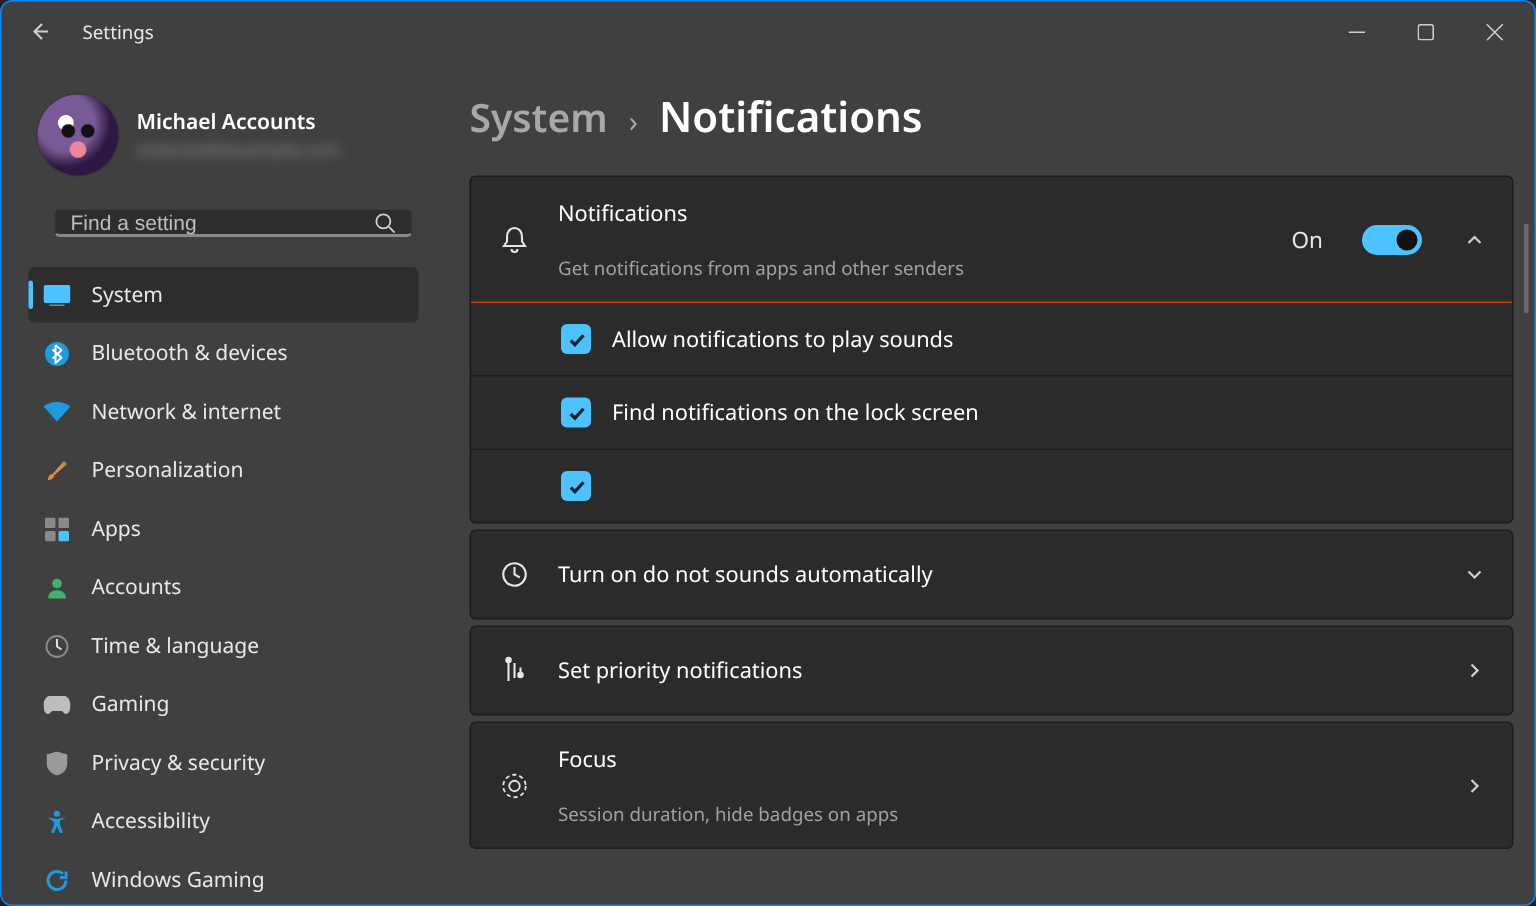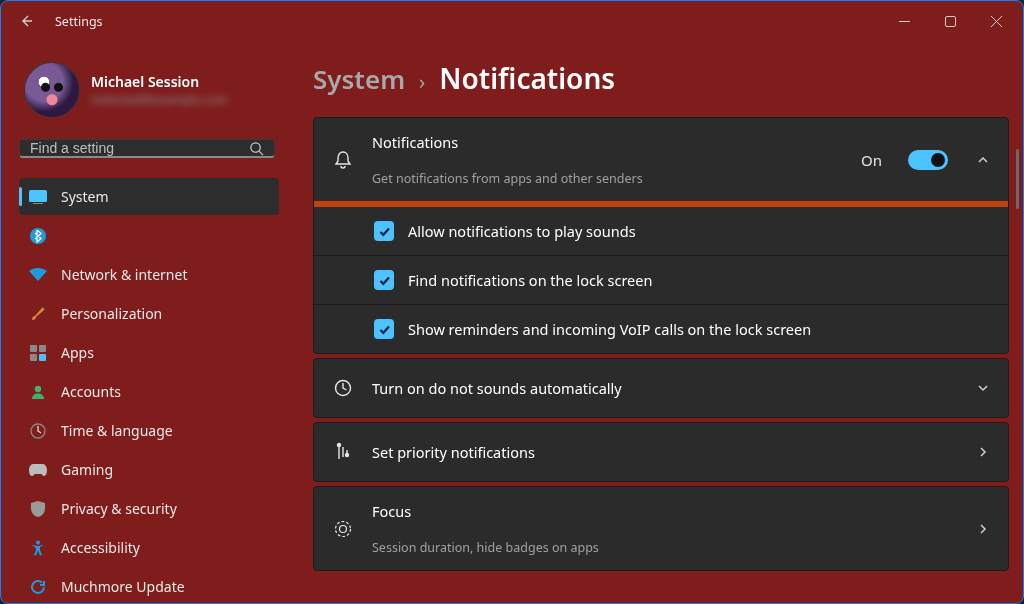--- a/index.html
+++ b/index.html
@@ -3,21 +3,21 @@
 <meta charset="utf-8">
 <style>
   * { box-sizing: border-box; margin: 0; padding: 0; }
   html, body {
     width: 1024px; height: 604px; overflow: hidden;
     font-family: "Segoe UI", "Segoe UI Variable", system-ui, sans-serif;
     background: #202020; color: #fff;
   }
   .window {
     width: 1024px; height: 604px;
-    background: #7f1d1d;
+    background: #404040;
     border: 1px solid #0a84ff;
     border-radius: 8px;
     display: flex; flex-direction: column;
     position: relative;
   }
   
   .titlebar {
     height: 40px; display: flex; align-items: center;
     padding: 0 4px 0 10px; flex-shrink: 0;
   }
@@ -49,21 +49,21 @@
       radial-gradient(circle at 50% 68%, #e89 0 5px, transparent 6px);
   }
   .profile-text { display:flex; flex-direction:column; }
   .profile-name { font-size:14px; font-weight:600; color:#fff; }
   .profile-email {
     font-size:12px; color:#8a8a8a;
     filter: blur(3.5px);
     user-select:none;
   }
   .searchbox {
-    margin: 0 4px 12px 0;
+    margin: 0 4px 12px 17px;
     height: 34px; background:#2d2d2d; border:1px solid #3a3a3a;
     border-bottom: 2px solid #8a8a8a;
     border-radius: 4px; display:flex; align-items:center; padding:0 10px;
   }
   .searchbox input {
     flex:1; background:transparent; border:none; outline:none; color:#fff;
     font-size:14px;
   }
   .searchbox input::placeholder { color:#bdbdbd; }
   .search-icon { color:#cfcfcf; }
@@ -111,21 +111,21 @@
   .toggle.on::after {
     content:""; position:absolute; right:3px; top:3px; width:14px; height:14px;
     background:#111; border-radius:50%;
   }
   .toggle.off { background:#3a3a3a; border:1px solid #888; }
   .toggle.off::after {
     content:""; position:absolute; left:3px; top:2px; width:13px; height:13px;
     background:#cfcfcf; border-radius:50%;
   }
   .chev { color:#cfcfcf; flex-shrink:0; margin-left:10px;}
-  .subrows { border-top:6px solid #c2410c; }
+  .subrows { border-top:1px solid #c2410c; }
   .subrow {
     display:flex; align-items:center; gap:14px;
     padding: 14px 18px 14px 60px; border-top:1px solid #1c1c1c;
     font-size:14.5px; color:#fff;
   }
   .subrow:first-child { border-top:none; }
   .checkbox {
     width:20px; height:20px; border-radius:4px; background:#4cc2ff;
     display:flex; align-items:center; justify-content:center; flex-shrink:0;
   }
@@ -161,21 +161,21 @@
         </svg>
     </div>
   </div>
 
   <div class="body">
 
     <div class="sidebar">
       <div class="profile">
         <div class="avatar"></div>
         <div class="profile-text">
-          <div class="profile-name">Michael Session</div>
+          <div class="profile-name">Michael Accounts</div>
           <div class="profile-email">redacted@example.com</div>
         </div>
       </div>
 
       <div class="searchbox">
         <input placeholder="Find a setting" style="">
         <span class="search-icon">
           <svg width="15" height="15" viewBox="0 0 16 16" fill="none" stroke="currentColor" stroke-width="1.3">
               <circle cx="7" cy="7" r="5"></circle>
               <path d="M11 11l4 4"></path>
@@ -193,20 +193,21 @@
             </span>
           <span>System</span>
         </div>
         <div class="navitem">
           <span class="navicon">
               <svg width="16" height="16" viewBox="0 0 16 16">
                 <circle cx="8" cy="8" r="8" fill="#1e9bdd"></circle>
                 <path d="M7 2v12l4-3.5L5 5m0 6 6-5.5L7 2" fill="none" stroke="#fff" stroke-width="1.3" stroke-linejoin="round"></path>
               </svg>
             </span>
+          <span>Bluetooth &amp; devices</span>
         </div>
         <div class="navitem">
           <span class="navicon">
               <svg width="18" height="14" viewBox="0 0 18 14" fill="#1e9bdd">
                 <path d="M9 13 0 3c5-4 13-4 18 0z"></path>
               </svg>
             </span>
           <span>Network &amp; internet</span>
         </div>
         <div class="navitem">
@@ -272,21 +273,21 @@
             </span>
           <span>Accessibility</span>
         </div>
         <div class="navitem">
           <span class="navicon">
               <svg width="16" height="16" viewBox="0 0 16 16" fill="none" stroke="#1e9bdd" stroke-width="2">
                 <path d="M14 8a6 6 0 1 1-2-4.5"></path>
                 <path d="M14 2v4h-4" fill="none"></path>
               </svg>
             </span>
-          <span>Muchmore Update</span>
+          <span>Windows Gaming</span>
         </div>
       </div>
     </div>
 
     <div class="main">
       <div class="scroll-indicator"></div>
 
       <div class="breadcrumb">
         <span class="crumb-parent">System</span>
         <span class="crumb-sep">›</span>
@@ -328,21 +329,20 @@
                 </svg>
               </div>
             <span>Find notifications on the lock screen</span>
           </div>
           <div class="subrow">
             <div class="checkbox">
                 <svg width="13" height="13" viewBox="0 0 13 13" fill="none" stroke-width="2.2">
                   <path d="M2.5 7l2.8 2.8L11 3.5"></path>
                 </svg>
               </div>
-            <span>Show reminders and incoming VoIP calls on the lock screen</span>
           </div>
         </div>
       </div>
 
 
       <div class="card">
         <div class="row">
           <span class="row-icon">
             <svg width="20" height="20" viewBox="0 0 20 20" fill="none" stroke="currentColor" stroke-width="1.4">
                 <circle cx="10" cy="10" r="7.5"></circle>

